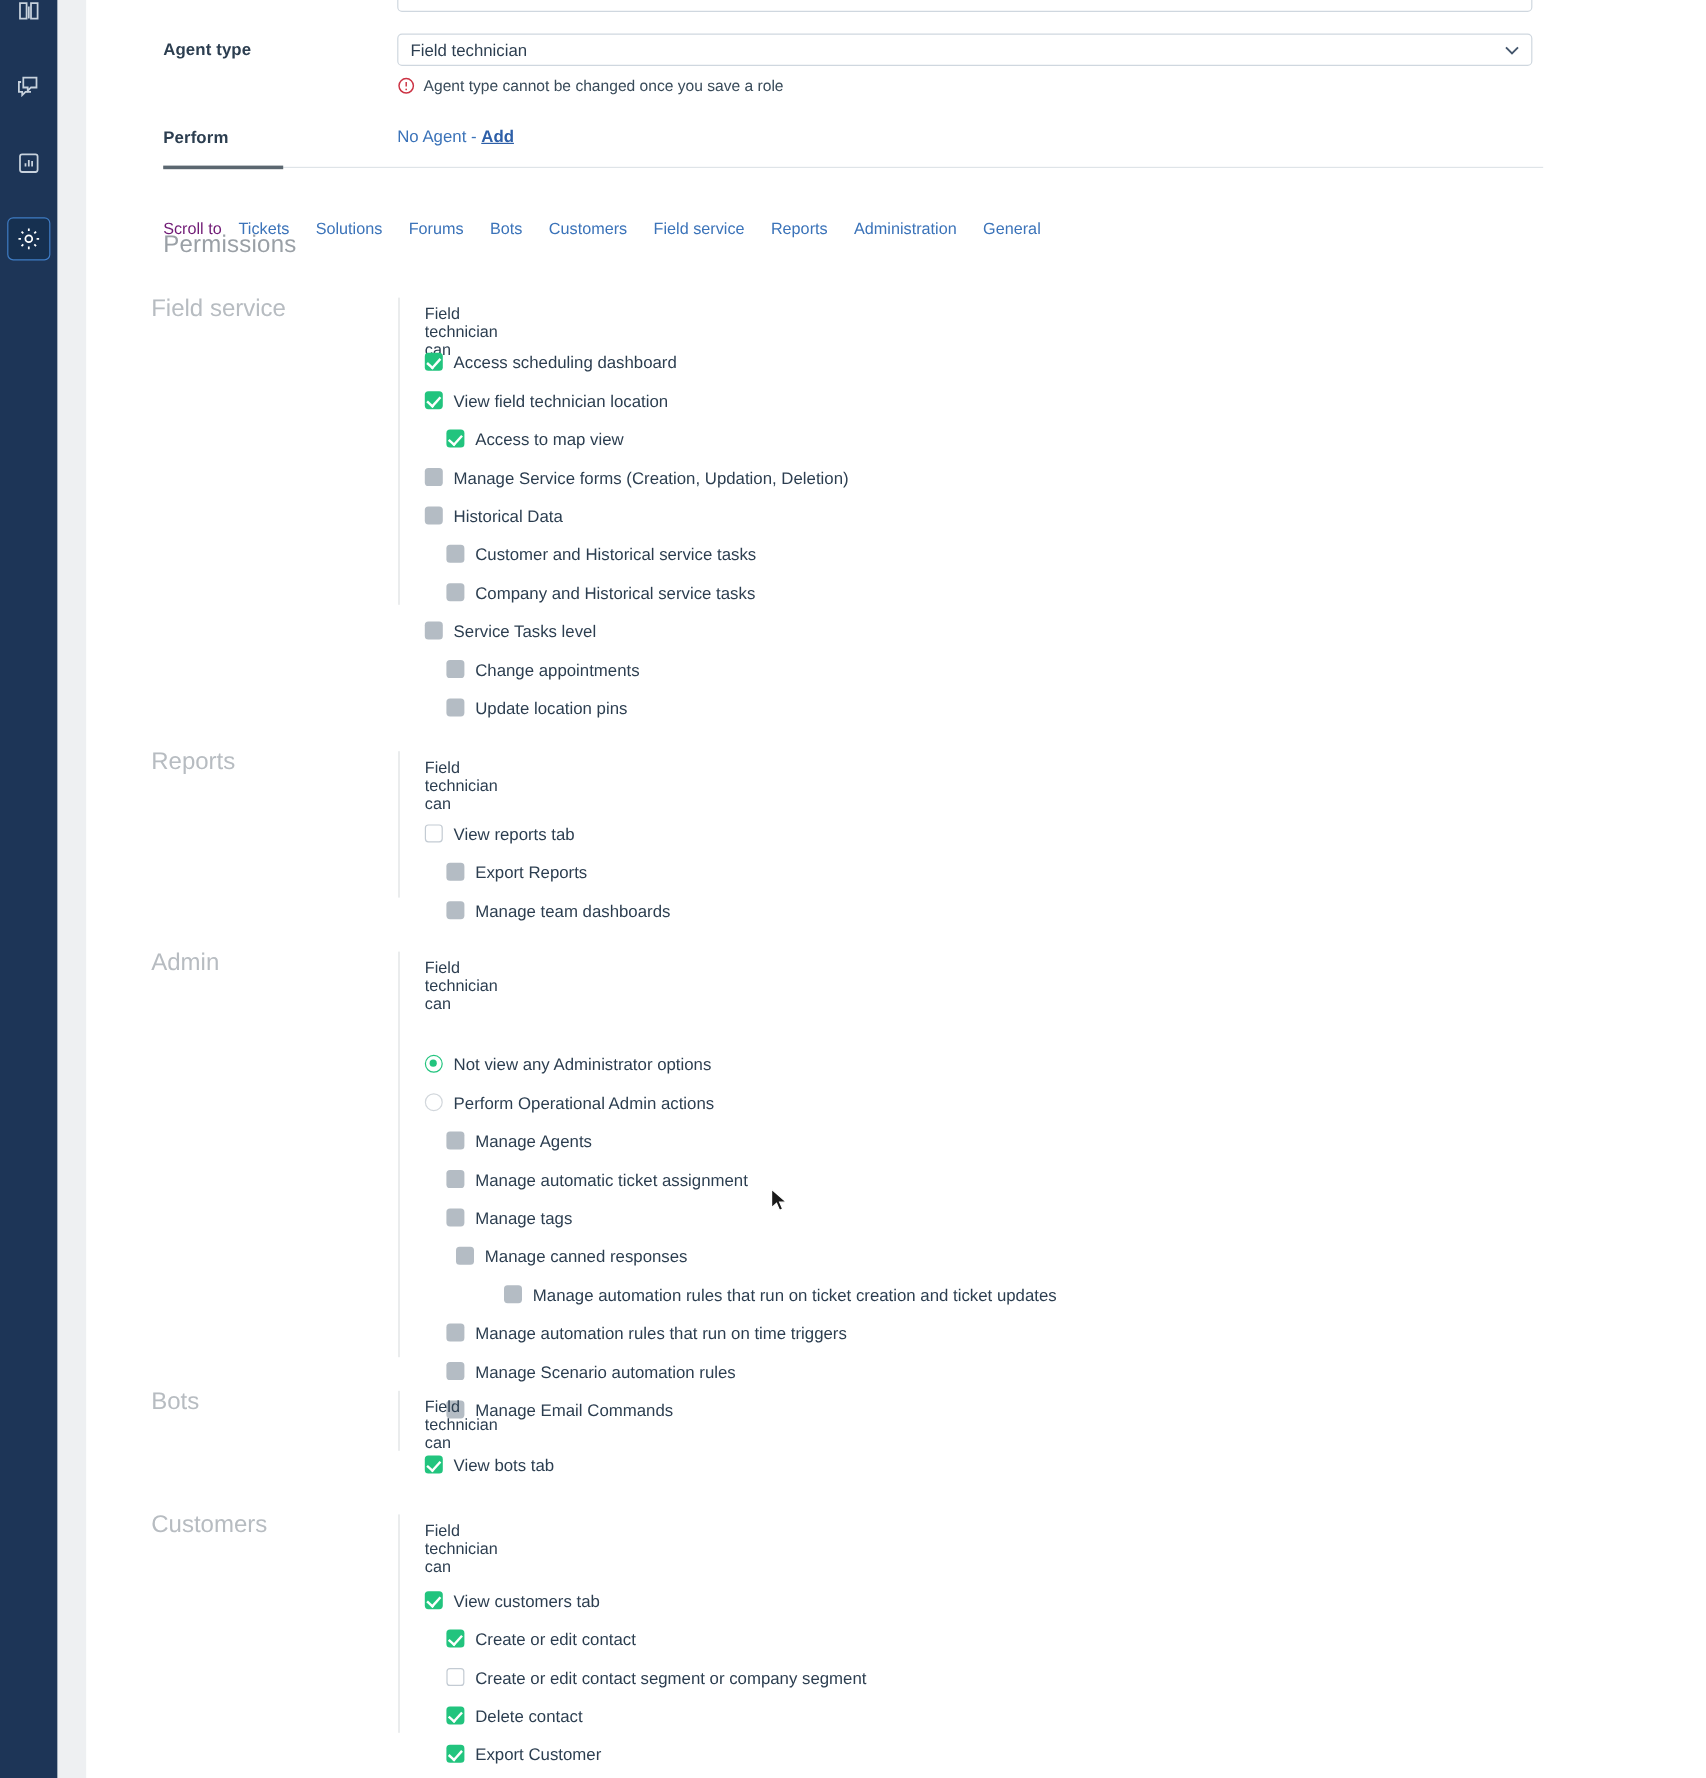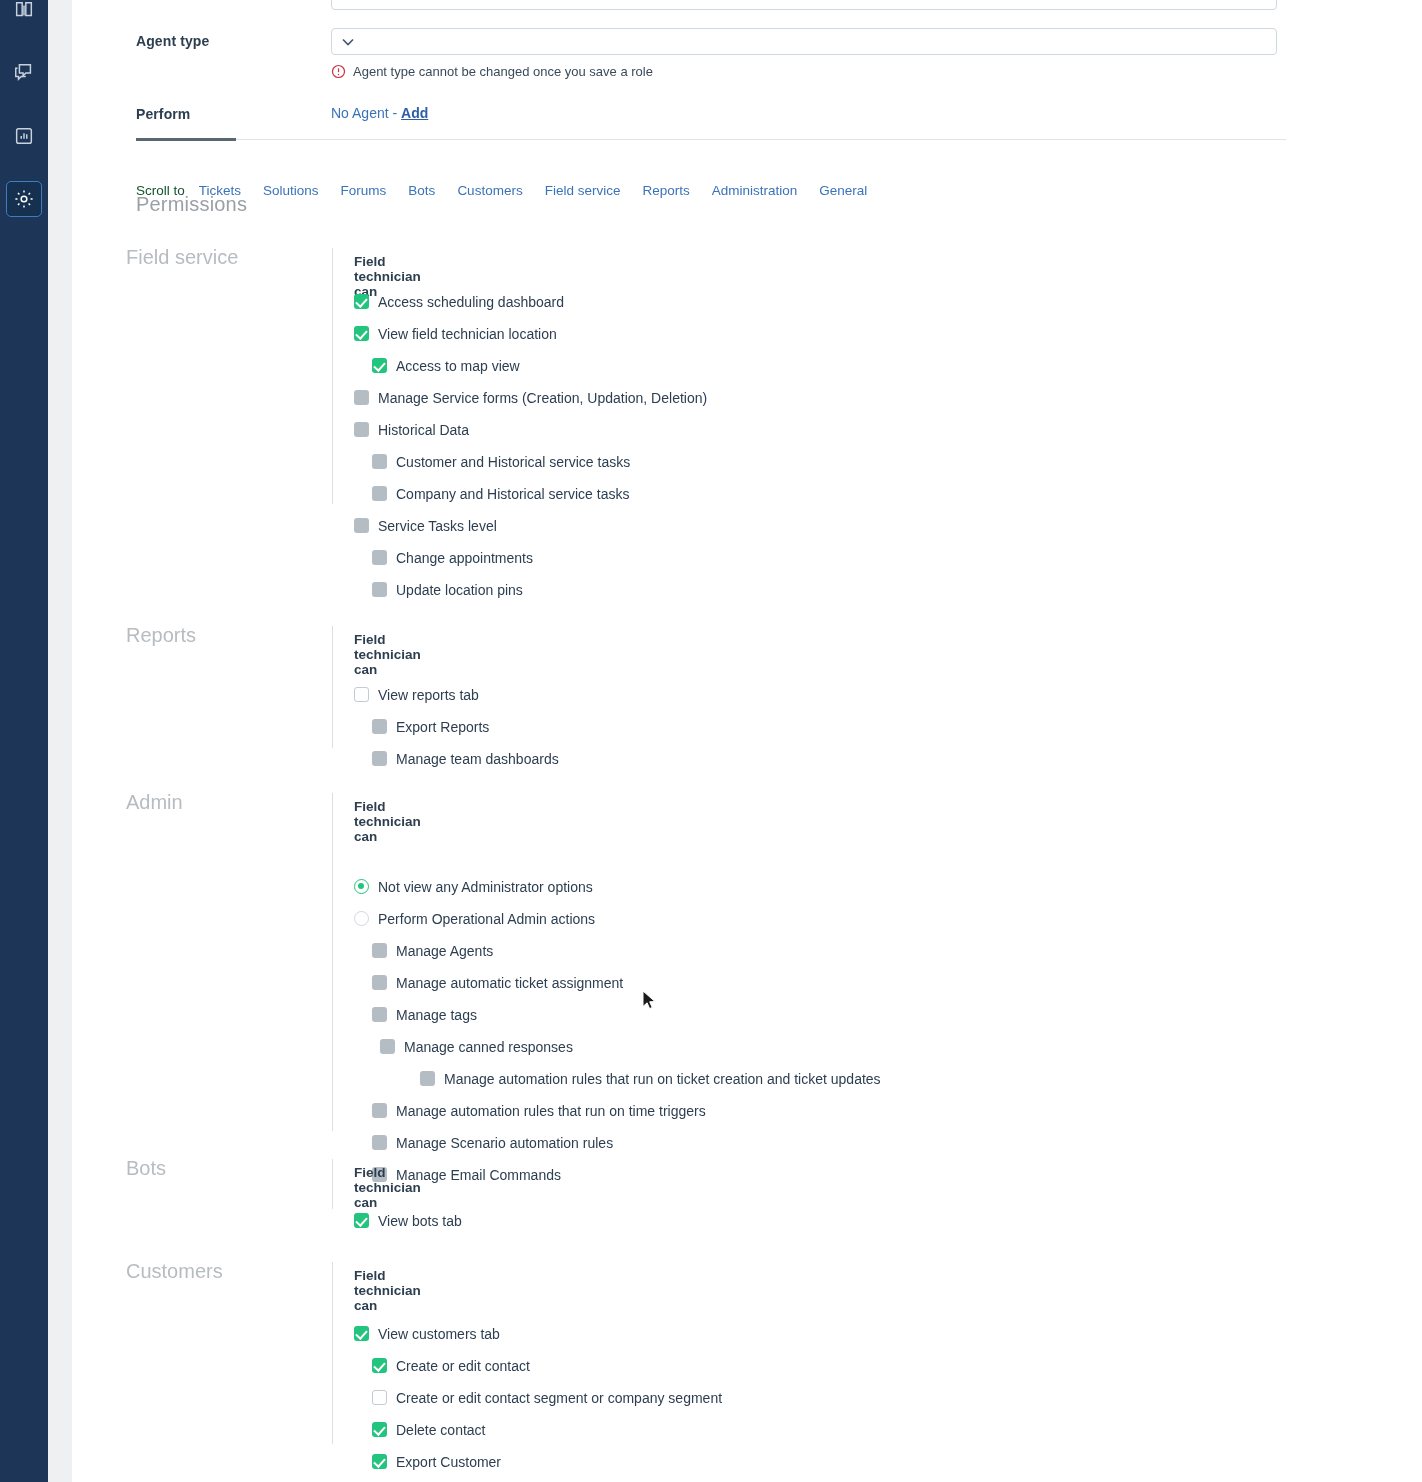--- a/index.html
+++ b/index.html
@@ -82,41 +82,41 @@
     font-size: 20px; color: #9aa0a6; font-weight: 400;
     letter-spacing: .2px;
     margin-top: 47px;
   }
 
   .scrollto {
     position: absolute; left: 64px; top: 183px;
     display: flex; align-items: center; gap: 0px;
     font-size: 13.5px;
   }
-  .scrollto .sc-label { color: #14532d; margin-right: 14px; }
+  .scrollto .sc-label { color: #701a75; margin-right: 14px; }
   .scrollto a {
     color: #3b73b9; text-decoration: none;
     padding: 0 11px;
   }
   .scrollto a:first-of-type { padding-left: 0; }
 
   
   .section { position: absolute; left: 0; }
   .sec-name {
     position: absolute; left: 54px; top: 0;
     font-size: 20px; color: #b7bcc1; font-weight: 400;
     white-space: nowrap;
   }
   .sec-divider {
     position: absolute; left: 260px; top: 4px;
     width: 1px; background: #dcdfe2;
   }
   .sec-head {
     position: absolute; left: 282px; top: -2px;
-    font-size: 13.5px; font-weight: bold; color: #2c3e50;
+    font-size: 13.5px; font-weight: normal; color: #2c3e50;
   }
 
   .perm {
     position: absolute;
     display: flex; align-items: flex-start; gap: 9px;
     font-size: 14px; color: #2c3e50;
     white-space: nowrap;
   }
   .perm .ptxt { line-height: 16px; }
 
@@ -179,20 +179,21 @@
     </div>
   </div>
   <div class="rail-gutter"></div>
 
   <div class="content">
 
     <div class="textbox-top"></div>
 
     <div class="form-label" style="position:absolute;left:64px;top:33px;">Agent type</div>
     <div class="select-box">
+      <span class="sel-val">Field technician</span>
       <span class="chev">
         <svg width="12" height="8" viewBox="0 0 12 8" fill="none" stroke="#44566c" stroke-width="1.6">
           <path d="M1 1.5L6 6.5L11 1.5"></path>
         </svg>
       </span>
     </div>
 
     <div class="warn-row">
       <span class="warn-ico">
         <svg width="15" height="15" viewBox="0 0 16 16" fill="none" stroke="#cc3344" stroke-width="1.3">

